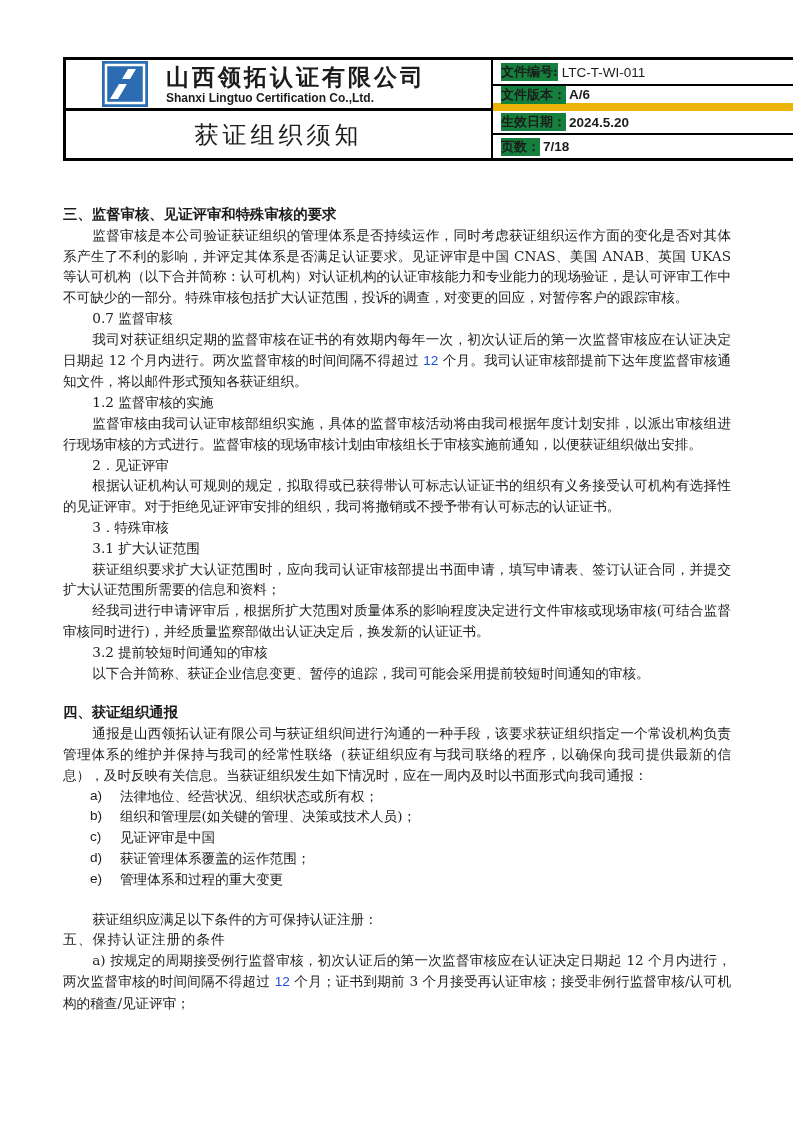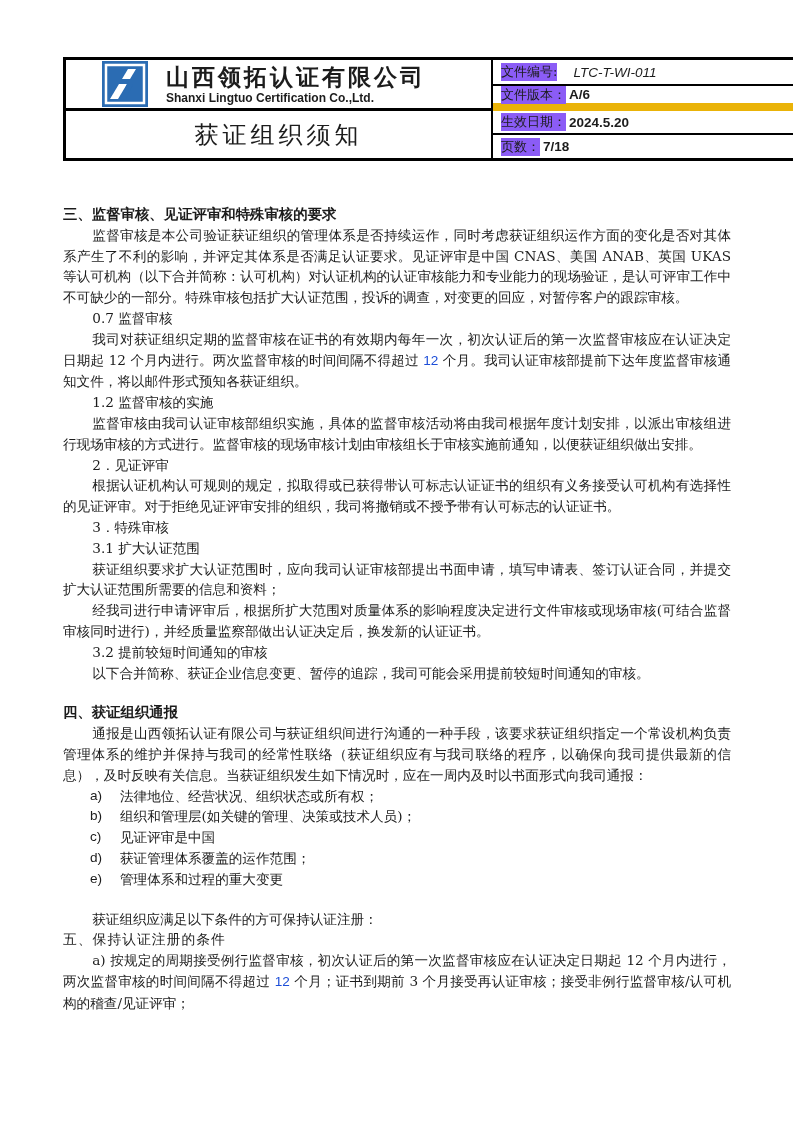--- a/index.html
+++ b/index.html
@@ -22,24 +22,24 @@
     display:flex;align-items:center;justify-content:center;
     font-size:24px;letter-spacing:4px;}
   .cnames{display:flex;flex-direction:column;justify-content:center;}
   .cn-zh{font-size:23px;font-weight:bold;letter-spacing:3px;line-height:26px;}
   .cn-en{font-size:12px;font-weight:600;margin-top:1px;
     font-family:"Liberation Sans","DejaVu Sans",sans-serif;}
   .logo{width:46px;height:46px;display:block;flex:none;}
   .fcell{display:flex;align-items:center;padding-left:8px;font-size:13px;}
   .b-thin{border-bottom:2px solid #000;}
   .b-thick{border-bottom:8px solid #eab308;}
-  .fl{background:#8b5cf6;}
+  .fl{background:#15803d;font-weight:bold;}
   .fv{font-family:"Liberation Sans","DejaVu Sans",sans-serif;font-weight:bold;
     font-size:13.5px;margin-left:3px;}
-  .fv-reg{font-weight:normal;margin-left:16px;font-style:italic;}
+  .fv-reg{font-weight:normal;margin-left:4px;}
 
   
   .doc{position:absolute;left:63px;top:204px;width:668px;
     font-size:13.6px;line-height:20.8px;}
   .blk.h{font-weight:bold;font-size:14.4px;font-family:"Liberation Sans","DejaVu Sans",sans-serif;}
   .blk.hp{font-size:13.8px;letter-spacing:1px;}
   .blk.p{text-indent:2.15em;text-align:justify;}
   .blk.sub{text-indent:2.15em;}
   .blk.li{display:flex;}
   .blk.li .mk{flex:0 0 30px;margin-left:27px;

